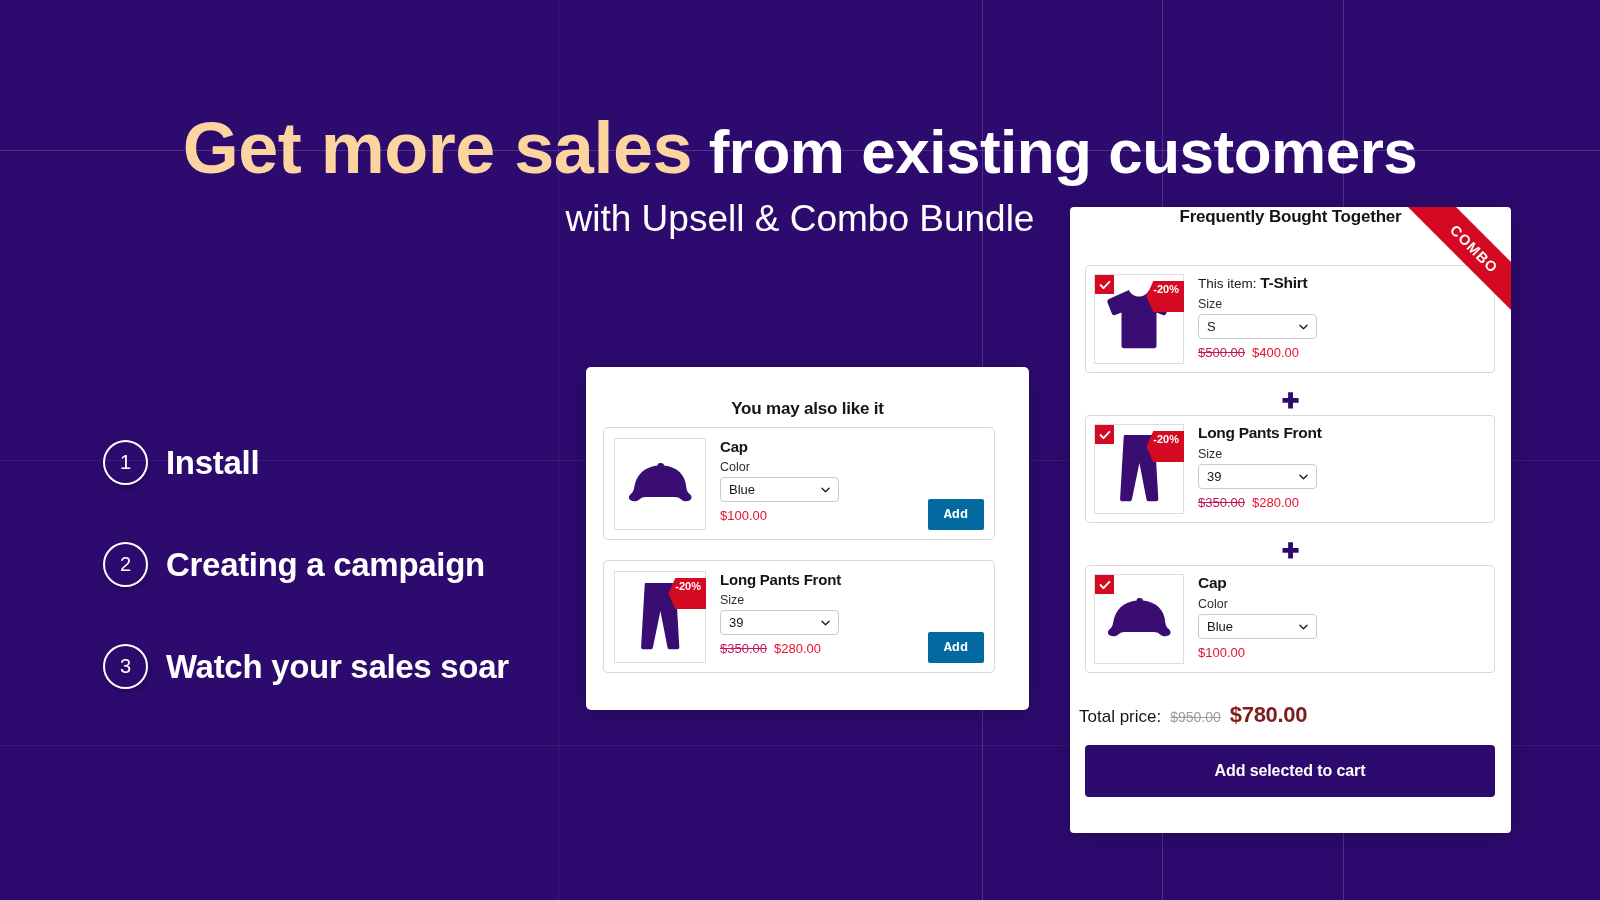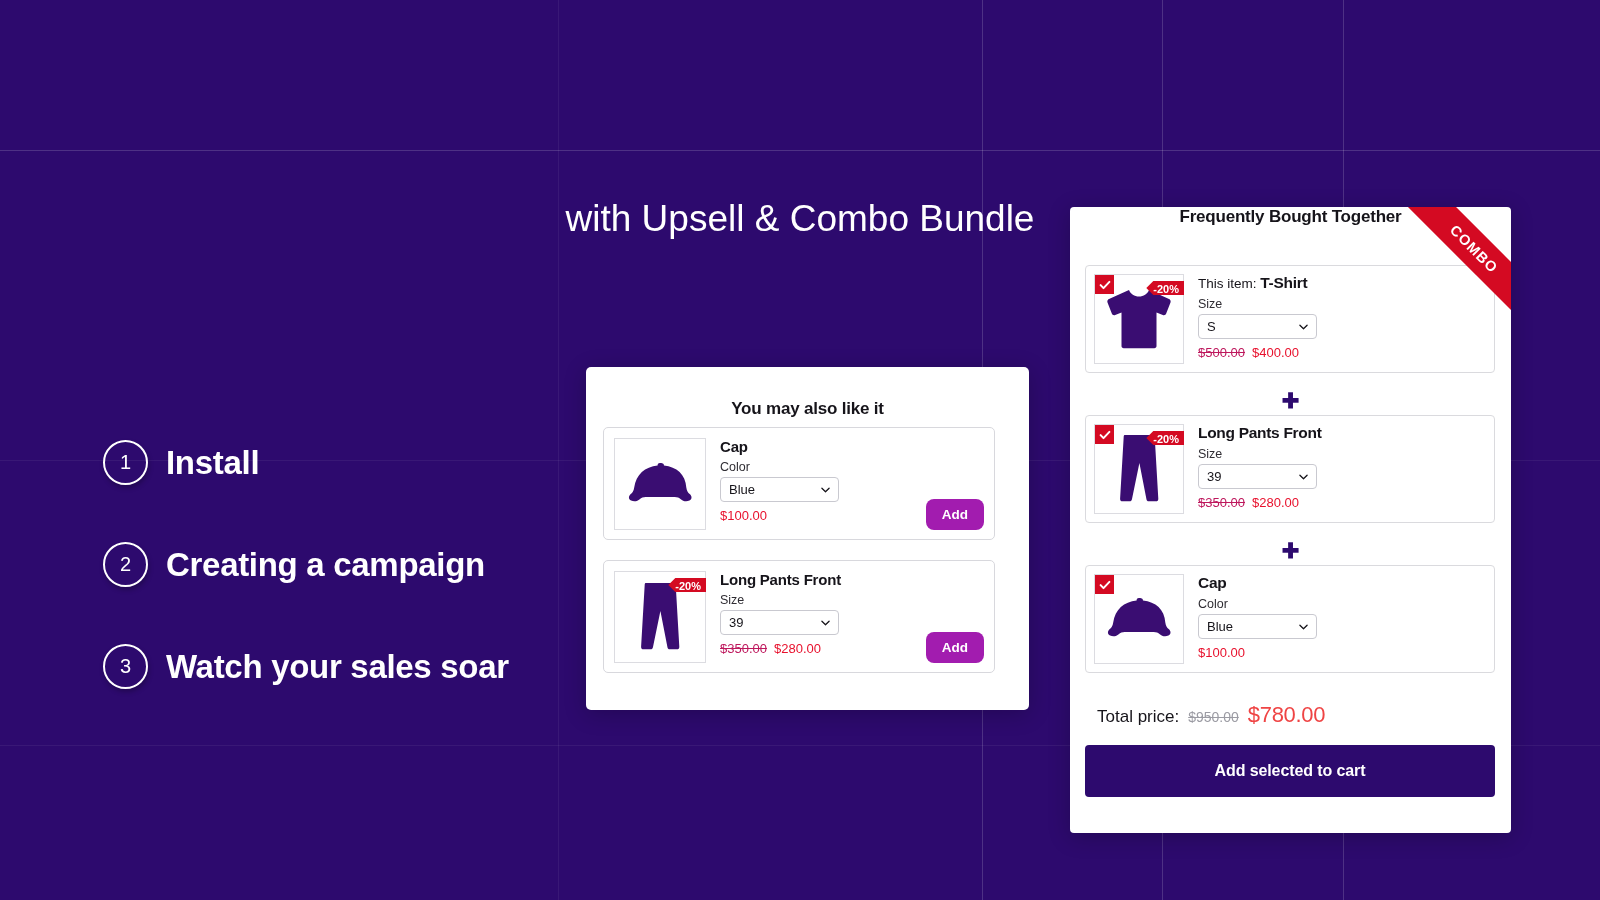--- a/index.html
+++ b/index.html
@@ -98,33 +98,33 @@
   .sel .chev {
     position:absolute; right:8px; top:50%; transform:translateY(-50%);
     width:9px; height:9px;
   }
   .price-row { margin-top:6px; font-size:13px; display:flex; align-items:baseline; gap:7px; }
   .price-old { color:#be185d; text-decoration:line-through; }
   .price-new { color:#e8112d; }
 
   .add-btn {
     position:absolute; right:10px; bottom:9px;
-    background:#a21caf; color:#fff;
+    background:#0369a1; color:#fff;
     font-size:13.5px; font-weight:bold;
-    border:none; border-radius:8px;
+    border:none; border-radius:2px;
     padding:8px 16px; cursor:pointer;
-    font-family:Liberation Sans, sans-serif;
+    font-family:Liberation Mono, monospace;
   }
 
   
   .disc {
     position:absolute; top:6px; right:-1px;
     background:#d40a22; color:#fff;
     font-size:11px; font-weight:bold;
-    height:14px; line-height:17px;
+    height:31px; line-height:17px;
     padding:0 5px 0 7px;
     clip-path: polygon(7px 0, 100% 0, 100% 100%, 7px 100%, 0 50%);
     z-index:3;
   }
 
   
   .cbx {
     position:absolute; left:0; top:0; width:19px; height:19px;
     background:#d40a22; z-index:3;
     display:flex; align-items:center; justify-content:center;
@@ -171,27 +171,27 @@
   .this-item b { font-size:15.5px; letter-spacing:-0.3px; }
 
   .plus-sep {
     position:absolute; left:0; right:0; text-align:center;
     color:#2d0a6e; font-size:21px; font-weight:bold; line-height:1;
   }
   .plus-sep.p1 { top:183px; }
   .plus-sep.p2 { top:333px; }
 
   .total-row {
-    position:absolute; left:27px; top:495px;
+    position:absolute; left:9px; top:495px;
     display:flex; align-items:baseline; gap:9px;
     font-size:17px; color:#16141a;
   }
   .total-row .tl { font-weight:400; }
   .total-old { color:#9b9ba3; text-decoration:line-through; font-size:14px; }
-  .total-new { color:#ef4444; font-weight:normal; font-size:22px; letter-spacing:-0.3px; }
+  .total-new { color:#7f1d1d; font-weight:bold; font-size:22px; letter-spacing:-0.3px; }
 
   .cta {
     position:absolute; left:15px; top:538px; width:410px; height:52px;
     background:#2d0a6e; color:#fff; border:none; border-radius:4px;
     font-size:16px; font-weight:bold; cursor:pointer; letter-spacing:-0.1px;
     font-family:"Liberation Sans", sans-serif;
   }
 </style>
 </head>
 <body>
@@ -201,20 +201,23 @@
   <div class="grid-layer">
     <div class="gl-v gl-faint" style="left:558px"></div>
     <div class="gl-v" style="left:982px"></div>
     <div class="gl-v" style="left:1162px"></div>
     <div class="gl-v" style="left:1343px"></div>
     <div class="gl-h" style="top:150px"></div>
     <div class="gl-h gl-faint" style="top:460px"></div>
     <div class="gl-h gl-faint" style="top:745px"></div>
   </div>
 
+  <div class="headline">
+    <span class="hl-accent">Get more sales</span><span> from existing customers</span>
+  </div>
   <div class="subhead">with Upsell &amp; Combo Bundle</div>
 
   <div class="steps">
     <div class="step">
       <div class="step-num">1</div>
       <div class="step-label">Install</div>
     </div>
     <div class="step">
       <div class="step-num">2</div>
       <div class="step-label">Creating a campaign</div>

